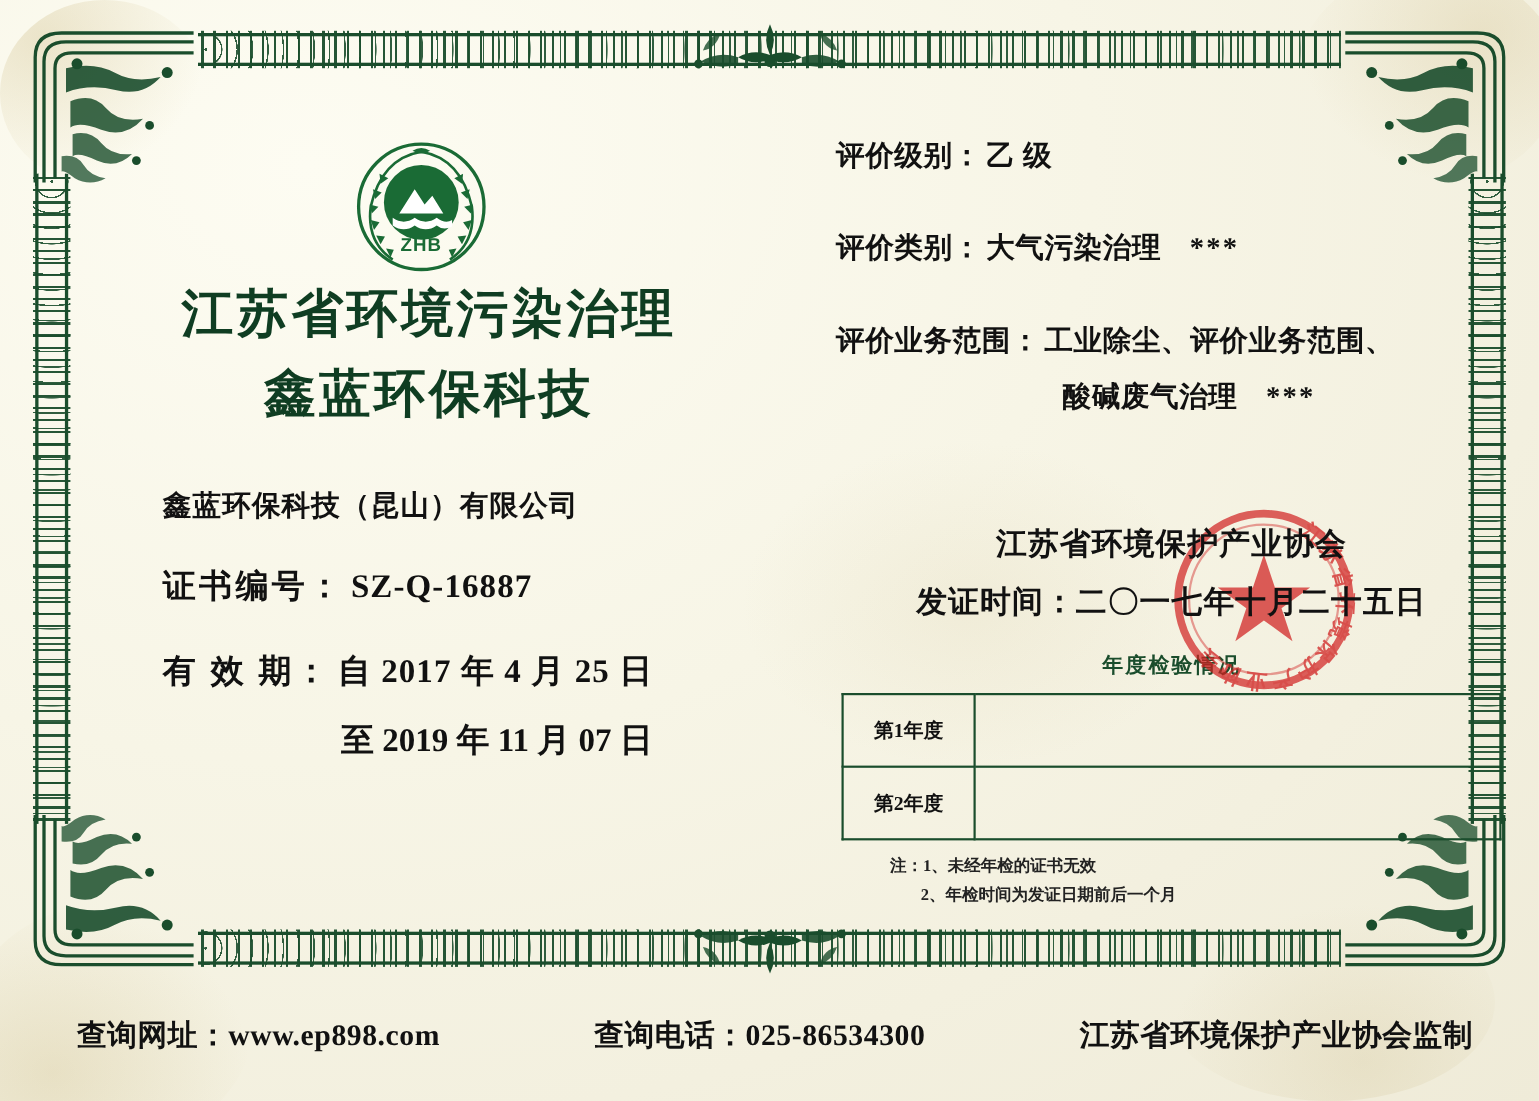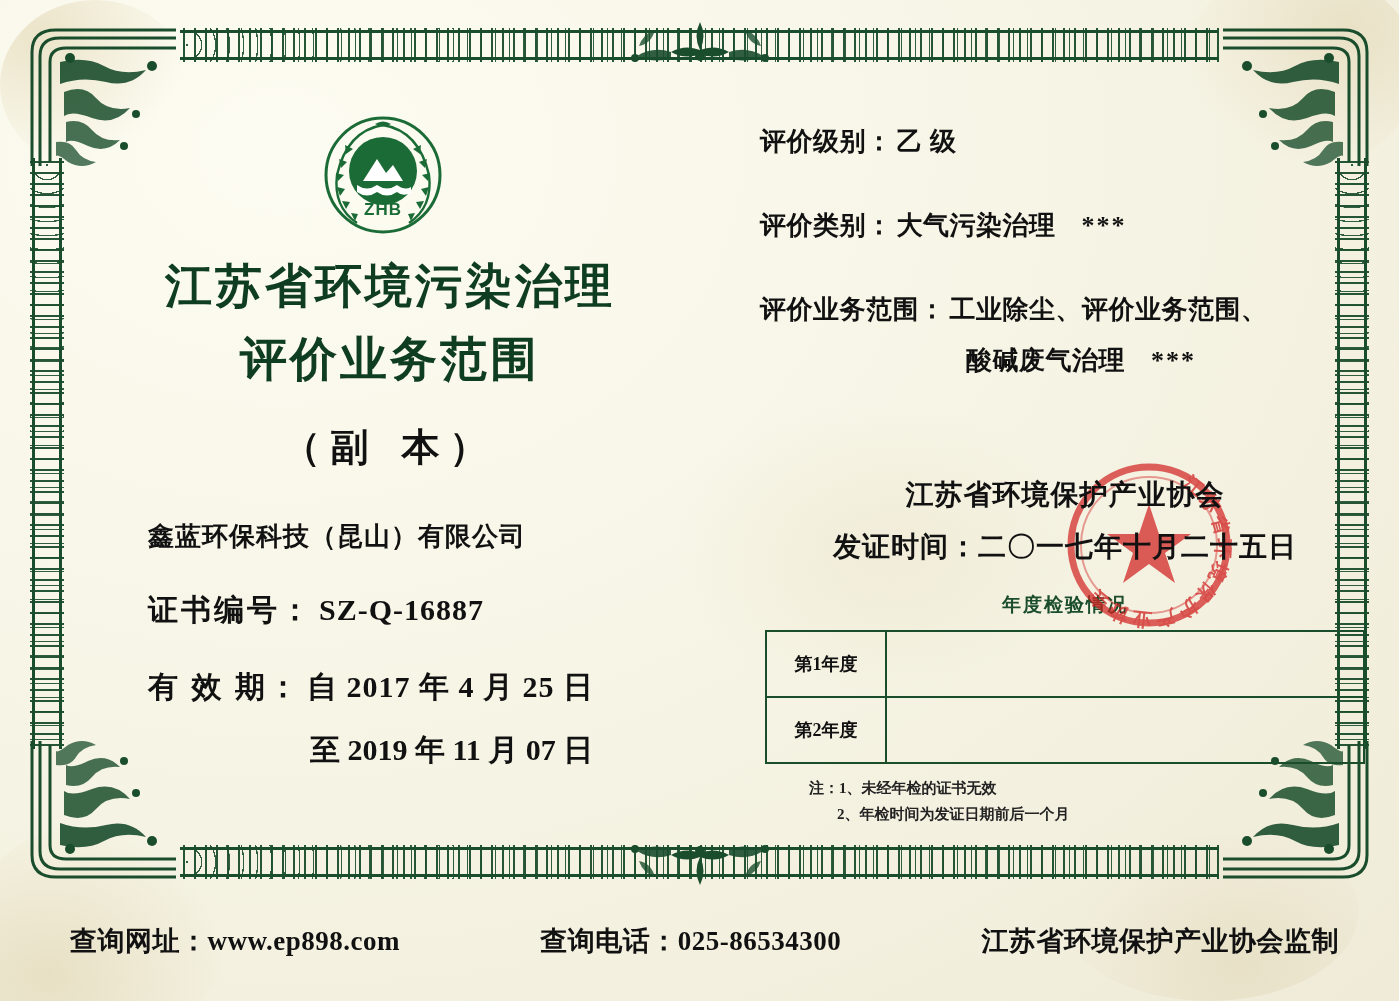--- a/index.html
+++ b/index.html
@@ -113,21 +113,21 @@
   
   .content {
     position: absolute;
     left: 70px; top: 70px; right: 70px; bottom: 150px;
   }
 
   
   .emblem {
     position: absolute;
     left: 253px;
-    top: 45px;
+    top: 58px;
     width: 120px;
     height: 120px;
   }
   .emblem svg { width: 100%; height: 100%; display: block; }
 
   
   .left-col {
     position: absolute;
     left: 0;
     top: 180px;
@@ -437,22 +437,21 @@
         </g>
         <circle cx="60" cy="56" r="34" fill="#1a6b35"></circle>
         <path d="M40,66 L54,44 L63,58 L70,50 L80,66 Z" fill="#ffffff"></path>
         <path d="M34,70 q10,7 20,0 q10,7 20,0 q8,6 14,2 l0,6 q-8,4 -14,-1 q-10,7 -20,0 q-10,7 -20,0 z" fill="#ffffff"></path>
         <text x="60" y="100" text-anchor="middle" font-family="Liberation Sans, sans-serif" font-size="17" font-weight="bold" fill="#1a6b35" letter-spacing="1">ZHB</text>
       </svg>
     </div>
 
     <div class="left-col">
       <div class="cert-title">江苏省环境污染治理</div>
-      <div class="cert-title">评价业务范围</div>
-      <div class="cert-subtitle">（副 本）</div>
+      <div class="cert-title">鑫蓝环保科技</div>
 
       <div class="company-name">鑫蓝环保科技（昆山）有限公司</div>
 
       <div class="field-row">
         <span class="field-label">证书编号：</span><span class="field-value">SZ-Q-16887</span>
       </div>
 
       <div class="field-row">
         <span class="field-label">有 效 期：</span><span class="field-value">自 2017 年 4 月 25 日</span>
       </div>

